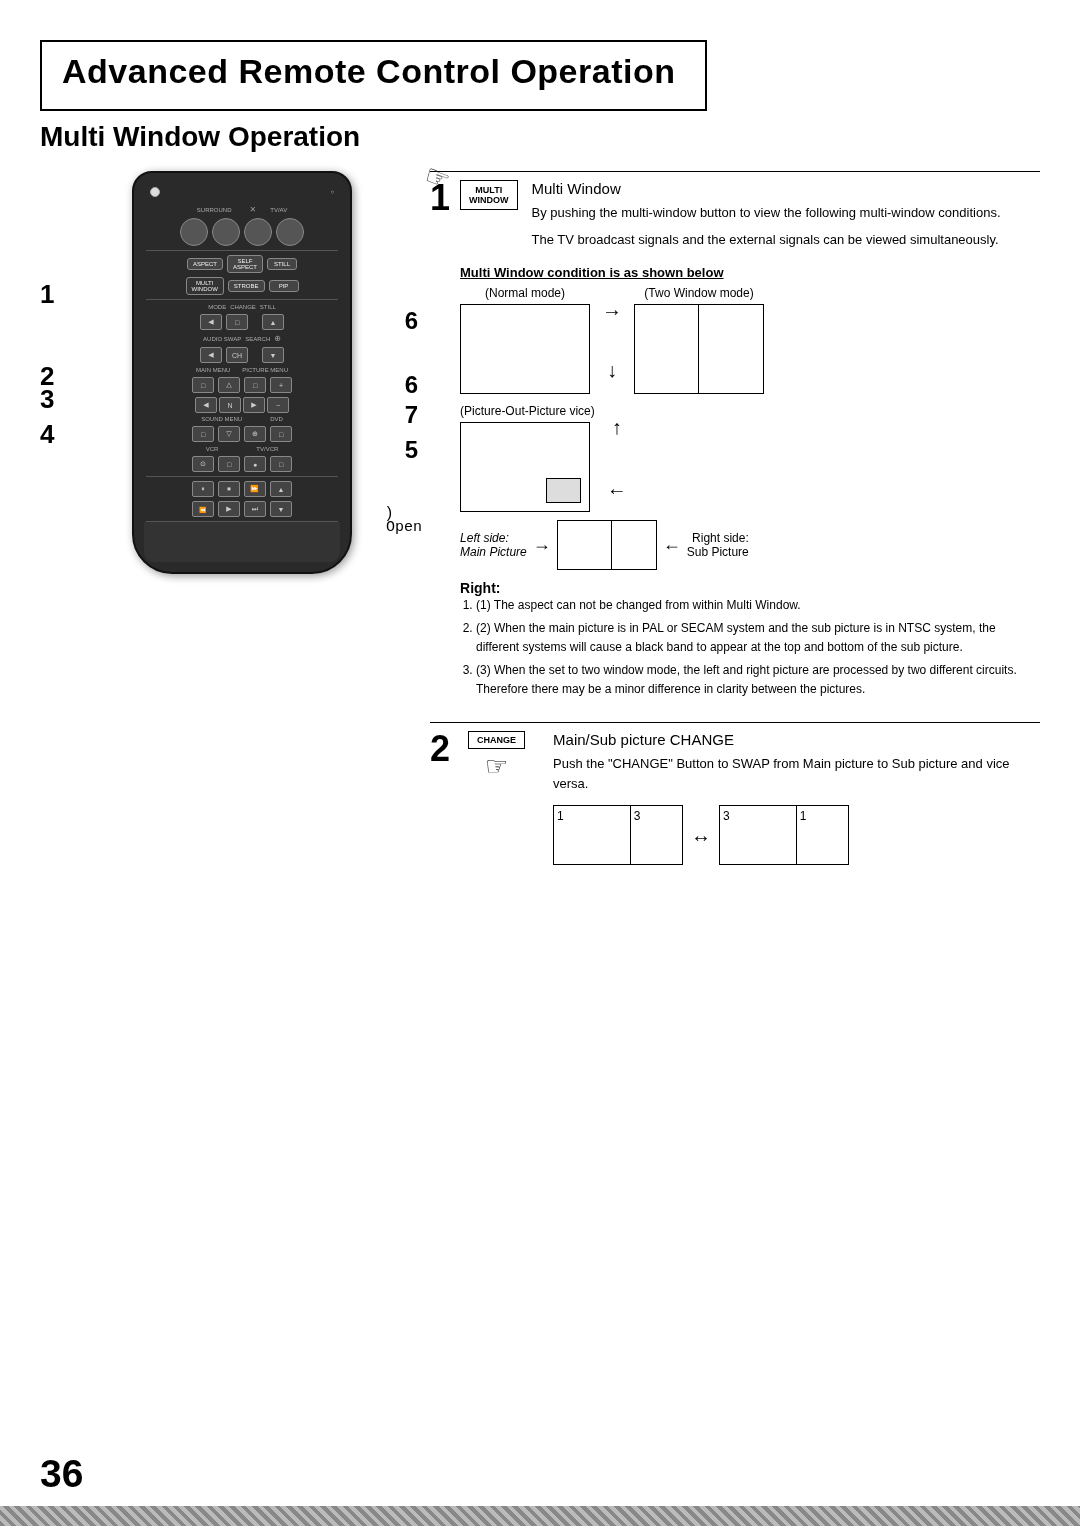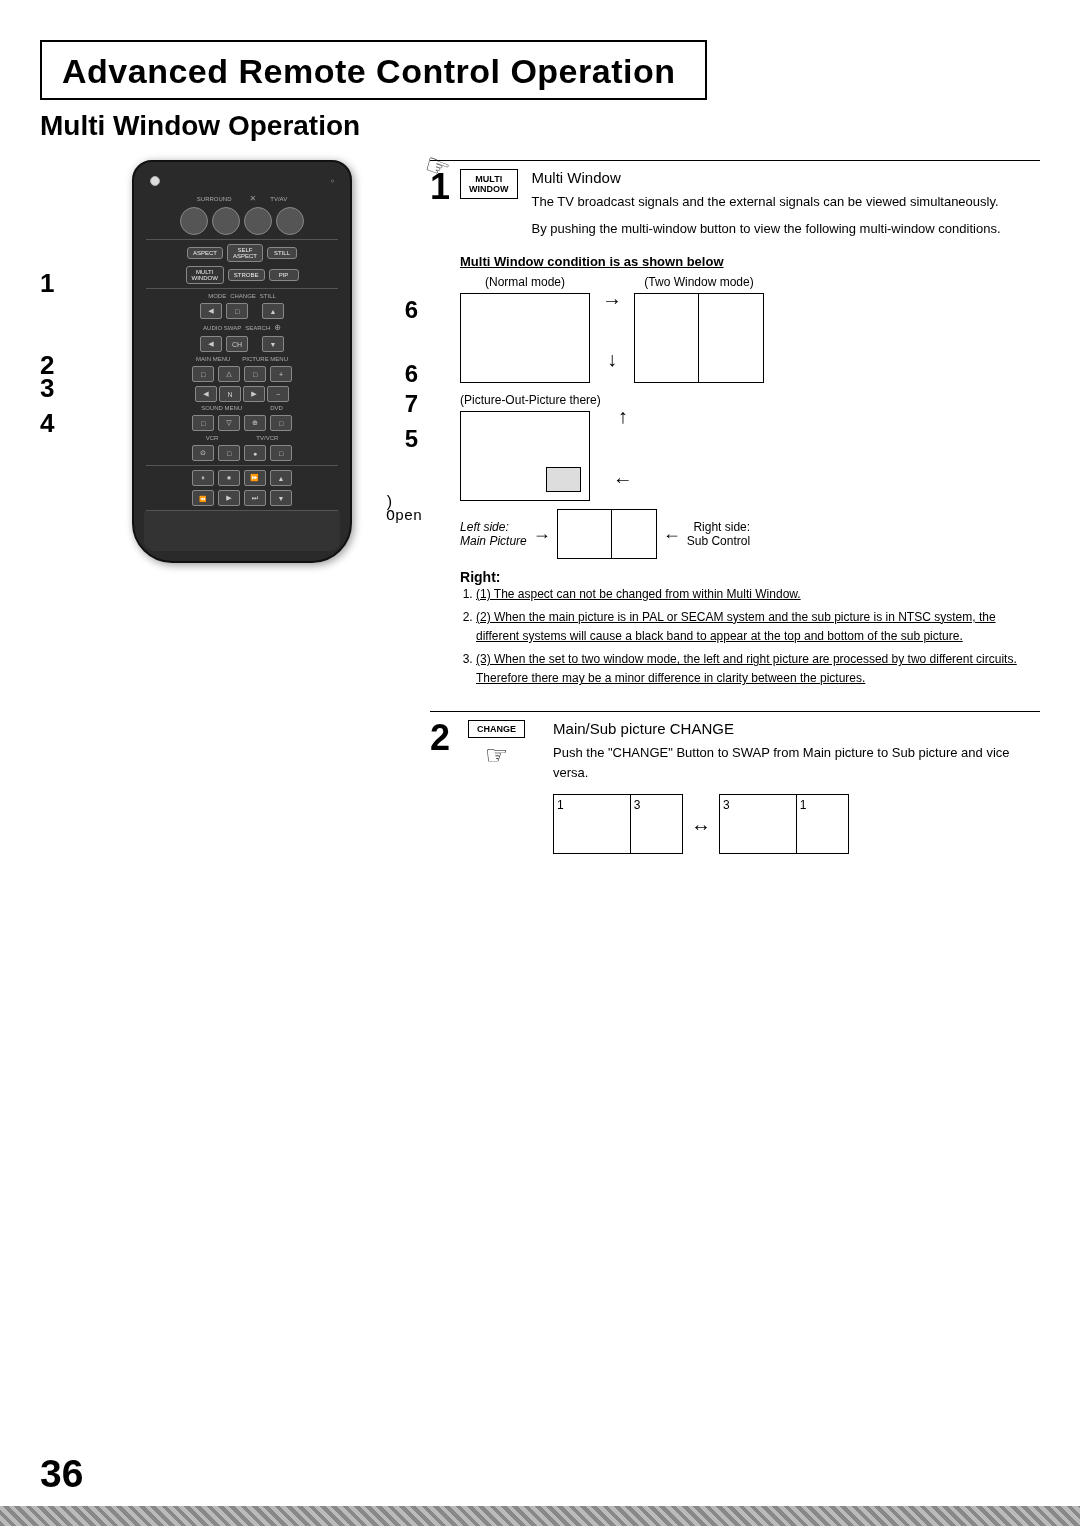--- a/index.html
+++ b/index.html
@@ -15,21 +15,21 @@
       width: 1080px;
       min-height: 1526px;
       padding: 30px 40px 40px 40px;
       background: #fff;
       position: relative;
     }
     
     .main-title-box {
       border: 2px solid #000;
       display: inline-block;
-      padding: 10px 30px 7px 20px;
+      padding: 10px 30px 18px 20px;
       margin-bottom: 8px;
       margin-top: 10px;
       text-align: center;
     }
     .main-title {
       font-size: 34px;
       font-weight: bold;
       letter-spacing: 0.5px;
     }
     .section-title {
@@ -157,21 +157,20 @@
     }
     
     .note-title {
       font-size: 14px;
       font-weight: bold;
     }
     .note-list {
       font-size: 12px;
       line-height: 1.6;
       margin-left: 16px;
-      text-decoration: underline;
     }
     .note-list li {
       margin-bottom: 4px;
     }
     
     .page-number {
       position: absolute;
       bottom: 30px;
       left: 40px;
       font-size: 39px;
@@ -368,22 +367,22 @@
           <div style="font-size:36px; font-weight:bold; margin-right:10px; line-height:1;">1</div>
           <div style="flex:1;">
 
             <div style="display:flex; align-items:flex-start; gap:14px; margin-bottom:8px;">
               <div style="border:1px solid #000; padding:4px 8px; text-align:center; font-size:9px; font-weight:bold; min-width:52px;">
                 <div>MULTI</div>
                 <div>WINDOW</div>
               </div>
               <div>
                 <div class="block-title">Multi Window</div>
+                <div class="block-text">By pushing the multi-window button to view the following multi-window conditions.</div>
                 <div class="block-text">The TV broadcast signals and the external signals can be viewed simultaneously.</div>
-                <div class="block-text">By pushing the multi-window button to view the following multi-window conditions.</div>
               </div>
             </div>
 
             <div class="diagram-title">Multi Window condition is as shown below</div>
 
             <div style="display:flex; align-items:center; gap:12px; margin-bottom:10px;">
               <div>
                 <div class="diagram-label">(Normal mode)</div>
                 <div class="window-diagram"></div>
               </div>
@@ -395,21 +394,21 @@
                 <div class="diagram-label">(Two Window mode)</div>
                 <div class="window-diagram">
                   <div class="window-inner-left"></div>
                   <div class="window-inner-right"></div>
                 </div>
               </div>
             </div>
 
             <div style="display:flex; align-items:center; gap:12px; margin-bottom:8px;">
               <div>
-                <div class="diagram-label">(Picture-Out-Picture there)</div>
+                <div class="diagram-label">(Picture-Out-Picture vice)</div>
                 <div class="window-diagram" style="position:relative;">
 
                   <div style="position:absolute; bottom:8px; right:8px; width:35px; height:25px; border:1px solid #000; background:#ddd;"></div>
                 </div>
               </div>
               <div style="display:flex; flex-direction:column; align-items:center; gap:8px;">
                 <div style="font-size:20px;">↑</div>
                 <div style="font-size:20px; margin-top:30px;">←</div>
               </div>
             </div>
@@ -420,21 +419,21 @@
                 <div>Main Picture</div>
               </div>
               <div style="font-size:18px;">→</div>
               <div style="border:1px solid #000; width:100px; height:50px; display:flex;">
                 <div style="width:55%; border-right:1px solid #000; height:100%;"></div>
                 <div style="width:45%;"></div>
               </div>
               <div style="font-size:18px;">←</div>
               <div style="font-size:12px; text-align:right;">
                 <div>Right side:</div>
-                <div>Sub Control</div>
+                <div>Sub Picture</div>
               </div>
             </div>
 
             <div>
               <div class="note-title">Right:</div>
               <ol class="note-list">
                 <li><span>(1) The aspect can not be changed from within Multi Window.</span></li>
                 <li><span>(2) When the main picture is in PAL or SECAM system and the sub picture is in NTSC system, the different systems will cause a black band to appear at the top and bottom of the sub picture.</span></li>
                 <li><span>(3) When the set to two window mode, the left and right picture are processed by two different circuits. Therefore there may be a minor difference in clarity between the pictures.</span></li>
               </ol>

